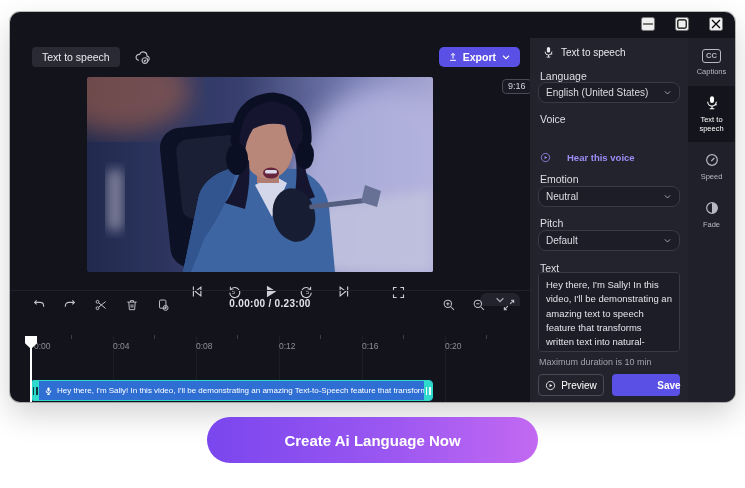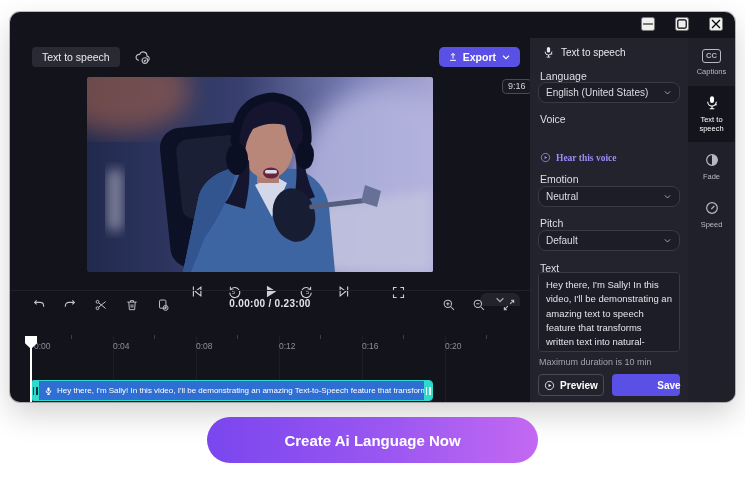--- a/index.html
+++ b/index.html
@@ -85,31 +85,31 @@
   .panel { position:absolute; left:520px; top:26px; width:158px; height:364px; background:#23232e; }
   .panel-header { position:absolute; left:13px; top:8px; display:flex; align-items:center; gap:7px;
     color:#e9e9ef; font-size:10px; }
   .panel-header svg { width:11px; height:13px; }
   .field-label { position:absolute; left:10px; font-size:10.5px; color:#dededob; color:#dedee6; }
   .select { position:absolute; left:8px; width:142px; height:21px; background:#1d1d27;
     border:1px solid #3a3a46; border-radius:8px; display:flex; align-items:center;
     padding:0 7px; color:#dcdce4; font-size:10px; }
   .select span { flex:1; white-space:nowrap; overflow:hidden; }
   .select svg { width:9px; height:9px; color:#b0b0bc; flex:0 0 auto; }
-  .hear-link { position:absolute; left:10px; top:114px; display:flex; align-items:flex-end; gap:5px;
-    background:none; border:none; color:#9a8df5; font-size:9.5px; font-weight:bold; padding:0;font-family:Liberation Serif, serif; }
+  .hear-link { position:absolute; left:10px; top:114px; display:flex; align-items:flex-start; gap:16px;
+    background:none; border:none; color:#9a8df5; font-size:9.5px; font-weight:bold; padding:0; }
   .hear-link svg { width:11px; height:11px; }
   .tts-textarea { position:absolute; left:8px; top:234px; width:142px; height:80px;
     background:#1d1d27; border:1px solid #3a3a46; border-radius:4px; resize:none;
     color:#e4e4ec; font-size:9.5px; line-height:1.5; padding:5px 7px;
     font-family:"Liberation Sans","DejaVu Sans",sans-serif; }
   .duration-note { position:absolute; left:9px; top:319px; font-size:9px; color:#a2a2ae; }
   .preview-btn { position:absolute; left:8px; top:336px; width:66px; height:22px;
     background:transparent; border:1px solid #4a4a56; border-radius:4px; color:#ffffff;
-    font-size:10px; font-weight:bold; display:flex; align-items:center; justify-content:center; gap:5px; }
+    font-size:10px; font-weight:normal; display:flex; align-items:center; justify-content:center; gap:5px; }
   .preview-btn svg { width:11px; height:11px; }
   .save-btn { position:absolute; right:8px; top:336px; width:68px; height:22px;
     background:#5b50e6; border:none; border-radius:4px; color:#fff; font-size:10px; font-weight:bold;
     display:flex; align-items:center; justify-content:center; gap:5px;padding-left:41px; }
   .save-btn svg { width:10px; height:10px; }
 
   
   .rail { position:absolute; left:678px; top:26px; width:47px; height:364px; background:#20202a; }
   .rail-item { width:47px; display:flex; flex-direction:column; align-items:center;
     justify-content:center; gap:4px; color:#b9b9c3; background:none; border:none; padding:6px 0; }
@@ -437,30 +437,30 @@
         <svg viewBox="0 0 24 28" fill="none" stroke="currentColor" stroke-width="2">
           <rect x="8.5" y="2" width="7" height="12" rx="3.5" fill="currentColor" stroke="none"></rect>
           <path d="M4.5 12a7.5 7.5 0 0 0 15 0M12 19.5V24M8 24h8"></path>
           <circle cx="19" cy="17" r="1.4" fill="currentColor" stroke="none"></circle>
         </svg>
         <span class="lbl" style="width:34px">Text to speech</span>
       </button>
       <button class="rail-item" style="height:48px">
         <svg viewBox="0 0 24 24" fill="none" stroke="currentColor" stroke-width="1.8">
           <circle cx="12" cy="12" r="8"></circle>
-            <path d="M12 4a8 8 0 0 1 0 16z" fill="currentColor" stroke="none"></path>
-        </svg>
-        <span class="lbl">Fade</span>
+            <path d="M11 13.5l4.5-4.5"></path>
+        </svg>
+        <span class="lbl">Speed</span>
       </button>
       <button class="rail-item" style="height:48px">
         <svg viewBox="0 0 24 24" fill="none" stroke="currentColor" stroke-width="1.8">
           <circle cx="12" cy="12" r="8"></circle>
-            <path d="M11 13.5l4.5-4.5"></path>
-        </svg>
-        <span class="lbl">Speed</span>
+            <path d="M12 4a8 8 0 0 1 0 16z" fill="currentColor" stroke="none"></path>
+        </svg>
+        <span class="lbl">Fade</span>
       </button>
     </div>
 
   </div>
 
   <button class="cta">Create Ai Language Now</button>
 
 </div>
 
 </body></html>

